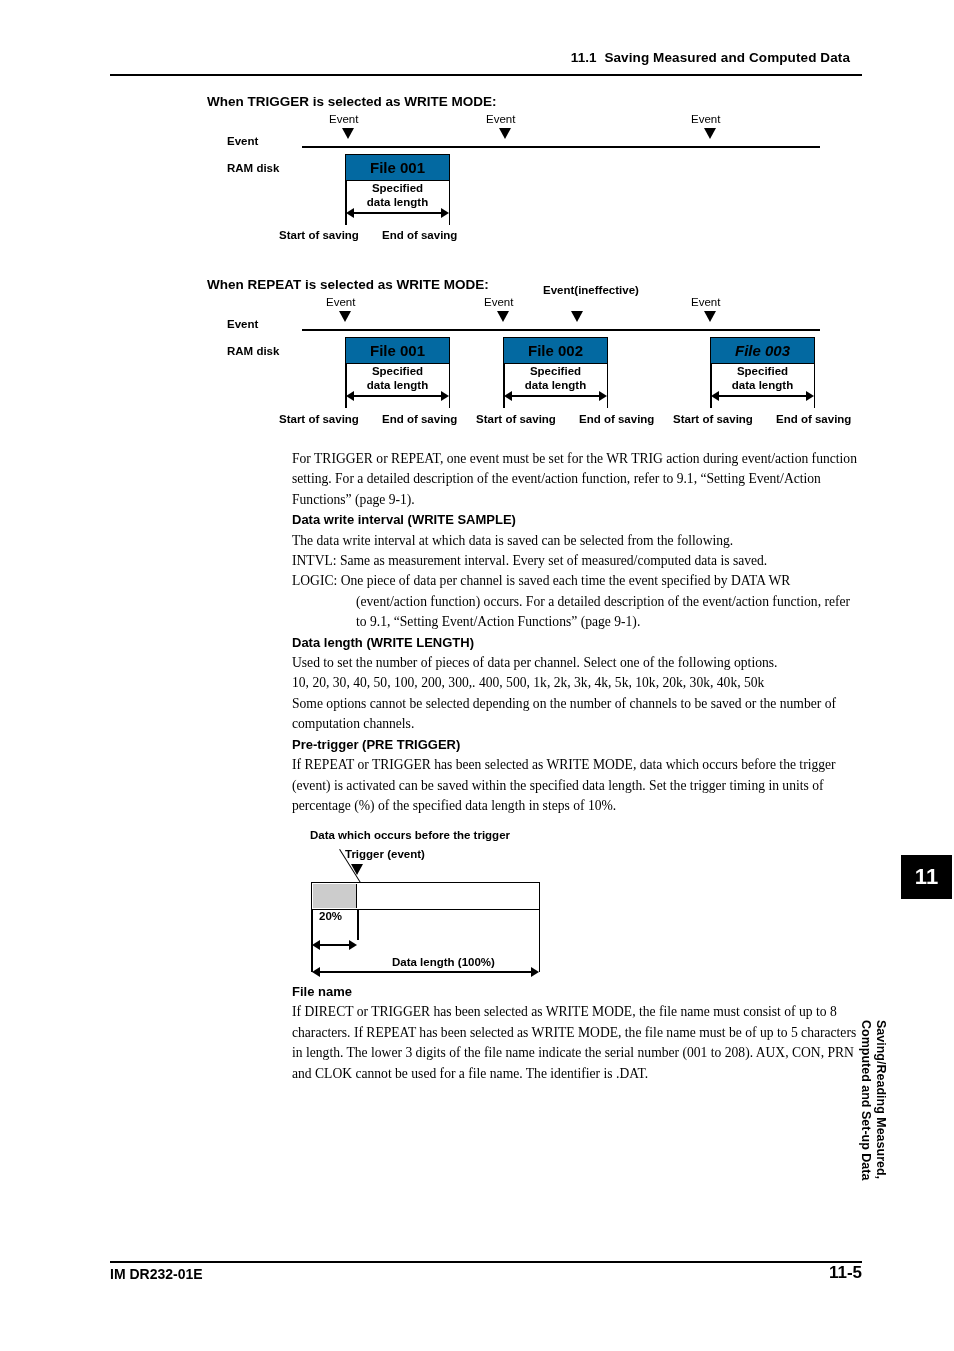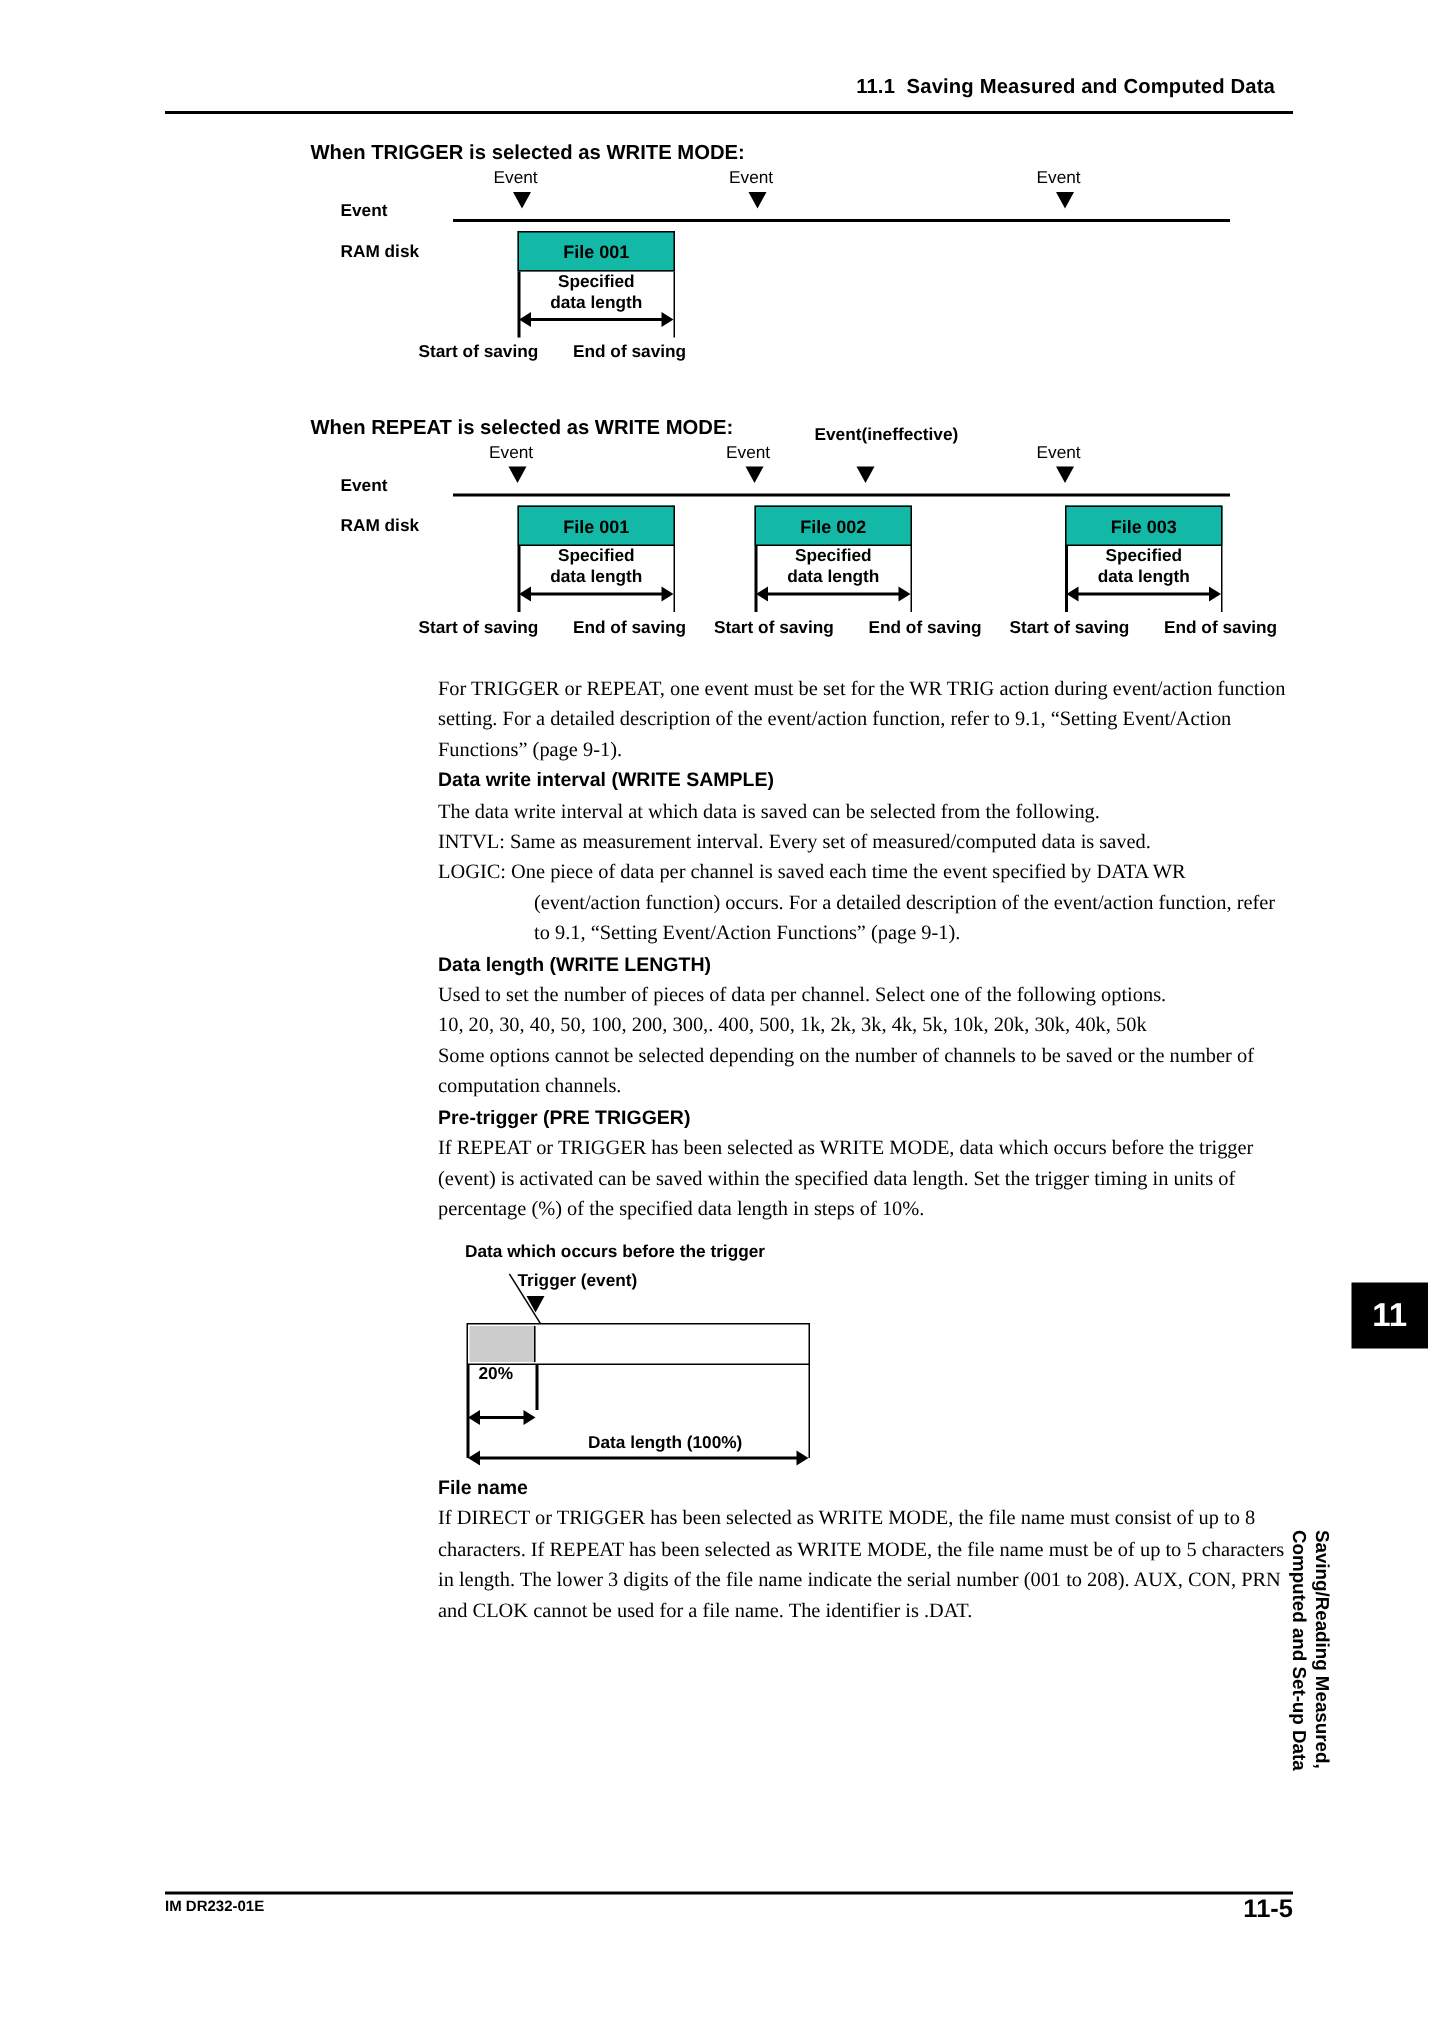--- a/index.html
+++ b/index.html
@@ -26,21 +26,21 @@
   }
 
   
   .ftr-rule {
     position:absolute; left:110px; top:1261px; width:752px; height:2px;
     background:#000;
   }
   .ftr-left {
     position:absolute; left:110px; top:1266px;
     font-family:"Liberation Sans", sans-serif;
-    font-weight:bold; font-size:10px;
+    font-weight:bold; font-size:14px;
   }
   .ftr-right {
     position:absolute; right:92px; top:1263px;
     font-family:Liberation Sans, sans-serif;
     font-weight:bold; font-size:17px;
   }
 
   
   .tab-box {
     position:absolute; left:901px; top:855px; width:51px; height:44px;
@@ -84,26 +84,26 @@
   
   .timeline { position:absolute; height:2px; background:#000; }
   .tri {
     position:absolute; width:0; height:0;
     border-left:6px solid transparent;
     border-right:6px solid transparent;
     border-top:11px solid #000;
   }
   .filebox {
     position:absolute;
-    background:#14b8a6;
+    background:#0369a1;
     border:1.5px solid #000;
     box-sizing:border-box;
     display:flex; align-items:center; justify-content:center;
     font-family:"Liberation Sans", sans-serif;
-    font-weight:bold; font-size:12px;
+    font-weight:bold; font-size:15px;
   }
   .vtick { position:absolute; width:1.5px; background:#000; }
   .spec-lbl {
     position:absolute;
     font-family:"Liberation Sans", sans-serif;
     font-weight:bold; font-size:11.5px;
     line-height:13.5px;
     text-align:center;
     white-space:pre-line;
   }
@@ -241,21 +241,21 @@
   <div class="spec-lbl" style="left:503px; top:365px; width:105px;">Specified
 data length</div>
   <div class="darrow" style="left:504px; top:390px; width:103px;">
     <div class="ah-l"></div>
       <div class="bar"></div>
       <div class="ah-r"></div>
   </div>
   <div class="cap" style="left:476px; top:413px;">Start of saving</div>
   <div class="cap" style="left:579px; top:413px;">End of saving</div>
 
-  <div class="filebox" style="left:710px; top:337px; width:105px; height:27px;">
+  <div class="filebox" style="left:710px; top:337px; width:105px; height:27px;font-style:italic;">
     <span>File 003</span>
   </div>
   <div class="vtick" style="left:710px; top:364px; height:44px;"></div>
   <div class="vtick" style="left:813.5px; top:364px; height:44px;"></div>
   <div class="spec-lbl" style="left:710px; top:365px; width:105px;">Specified
 data length</div>
   <div class="darrow" style="left:711px; top:390px; width:103px;">
     <div class="ah-l"></div>
       <div class="bar"></div>
       <div class="ah-r"></div>

